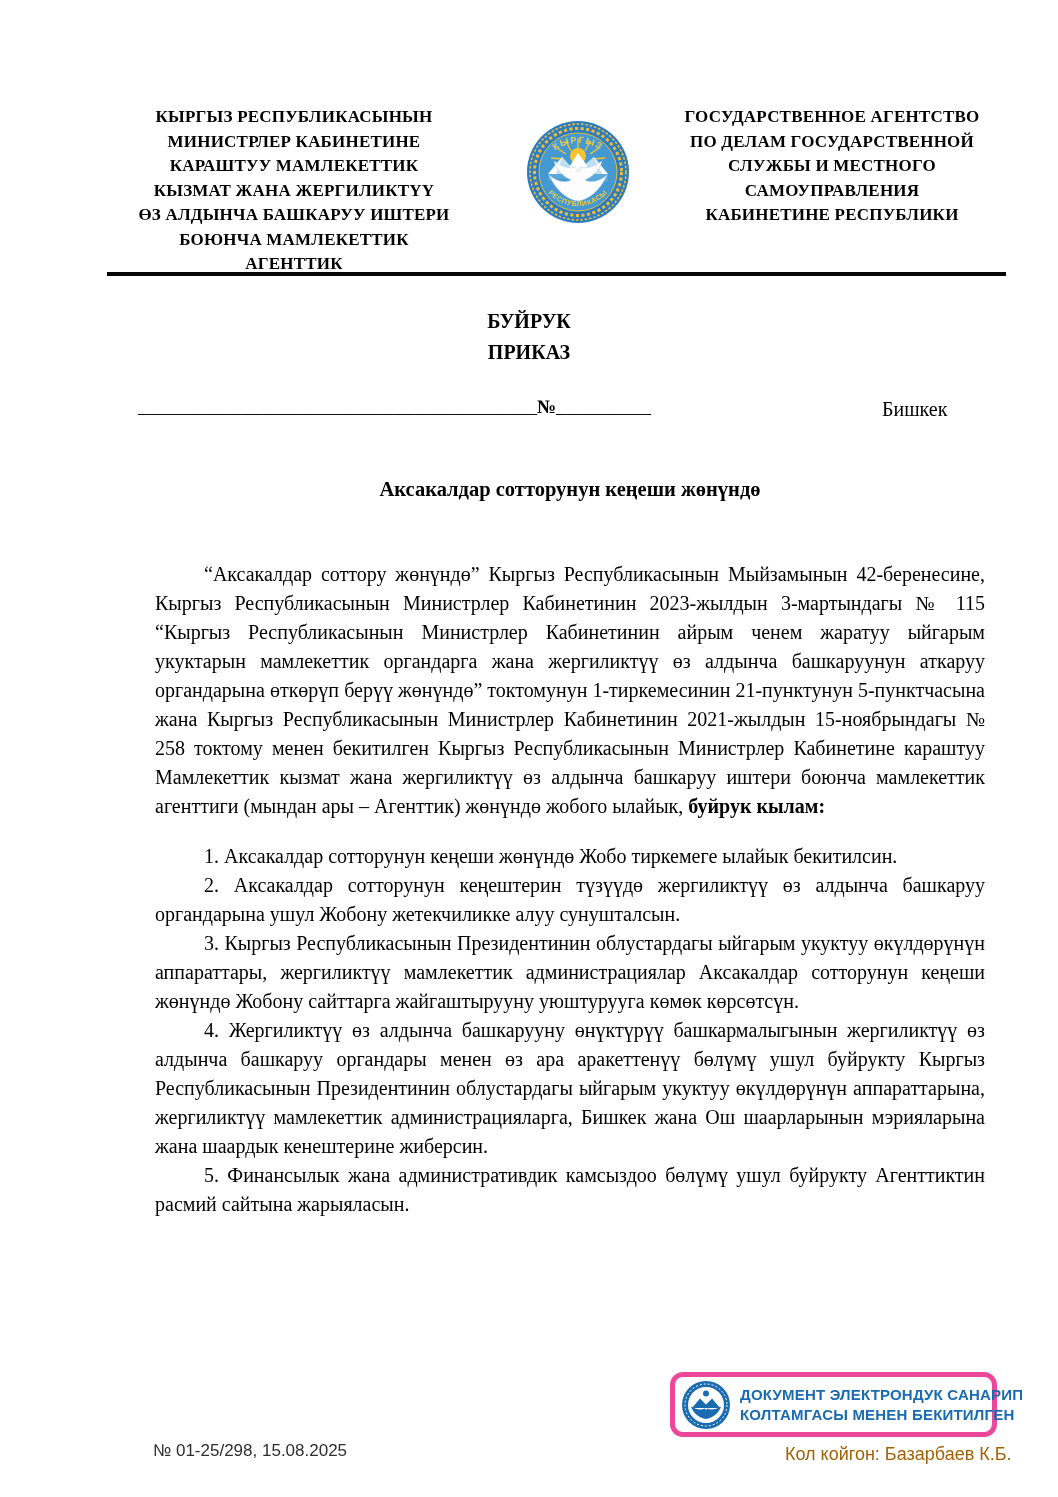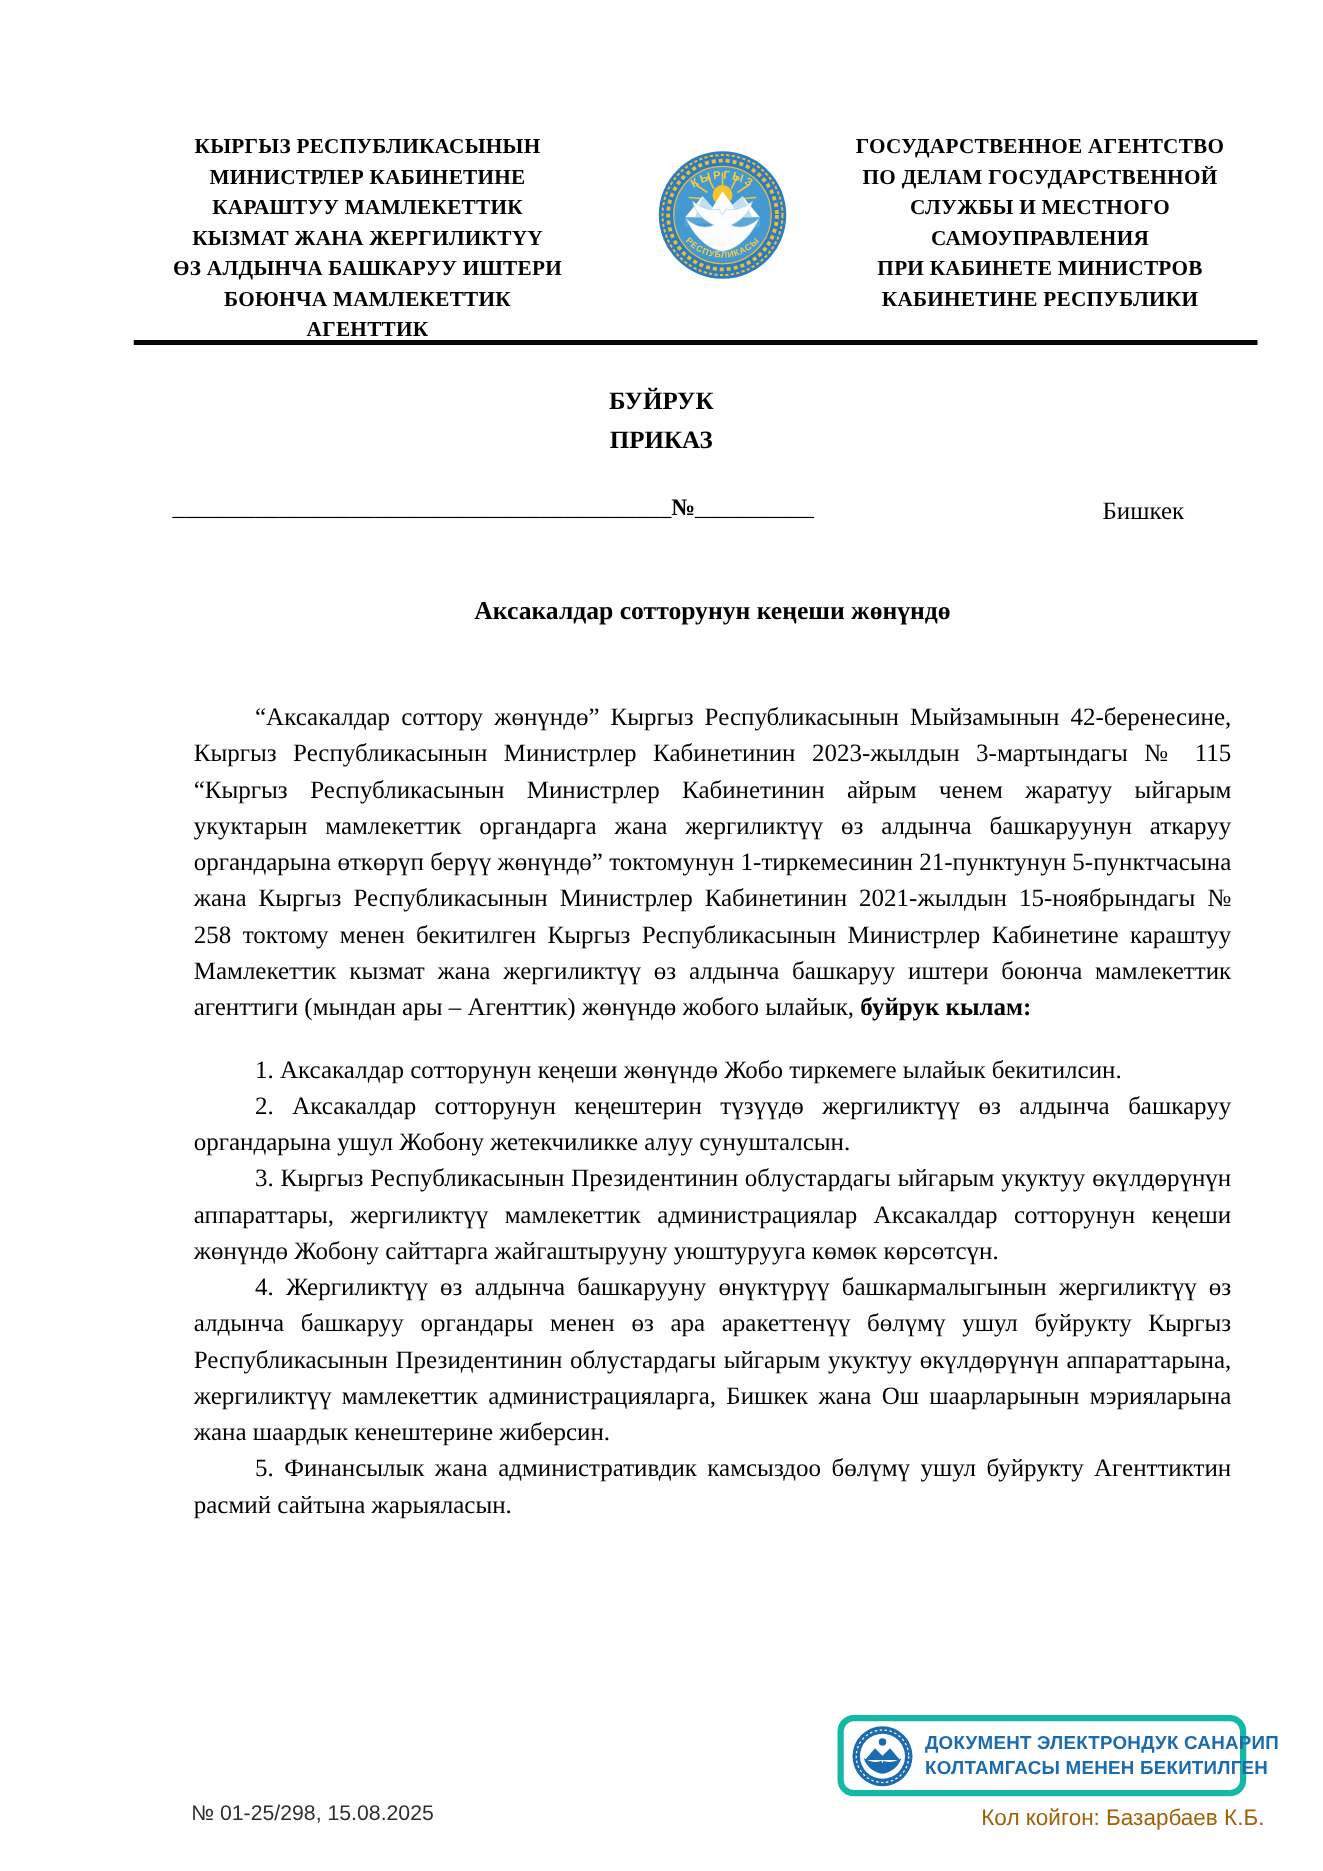--- a/index.html
+++ b/index.html
@@ -51,21 +51,21 @@
     font-size:20px;line-height:29px;text-align:justify;
   }
   .body-text p{margin:0;text-indent:49px;}
   .body-text p.gap-top{margin-top:21px;}
   .body-text b{font-weight:bold;}
   
   .stamp{
     position:absolute;left:670px;top:1372px;
     width:305px;height:55px;
     background:#ffffff;
-    border:5px solid #14b8a6;
+    border:5px solid #ec4899;
     border-radius:13px;
     display:flex;align-items:center;
     padding:0 6px;
     z-index:5;
   }
   .stamp-logo{width:50px;height:50px;flex:0 0 50px;}
   .stamp-text{
     margin-left:9px;
     font-family:"Liberation Sans", sans-serif;
     font-weight:bold;font-size:15px;line-height:20px;
@@ -137,21 +137,20 @@
         <textPath href="#arcBot" startOffset="50%" text-anchor="middle">РЕСПУБЛИКАСЫ</textPath>
       </text>
     </svg>
   </div>
 
   <div class="org org-right">
     <span>ГОСУДАРСТВЕННОЕ АГЕНТСТВО</span>
     <span>ПО ДЕЛАМ ГОСУДАРСТВЕННОЙ</span>
     <span>СЛУЖБЫ И МЕСТНОГО</span>
     <span>САМОУПРАВЛЕНИЯ</span>
-    <span>ПРИ КАБИНЕТЕ МИНИСТРОВ</span>
     <span>КАБИНЕТИНЕ РЕСПУБЛИКИ</span>
   </div>
 
   <div class="rule"></div>
 
   <div class="doc-type">
     <span>БУЙРУК</span>
     <span>ПРИКАЗ</span>
   </div>
 

